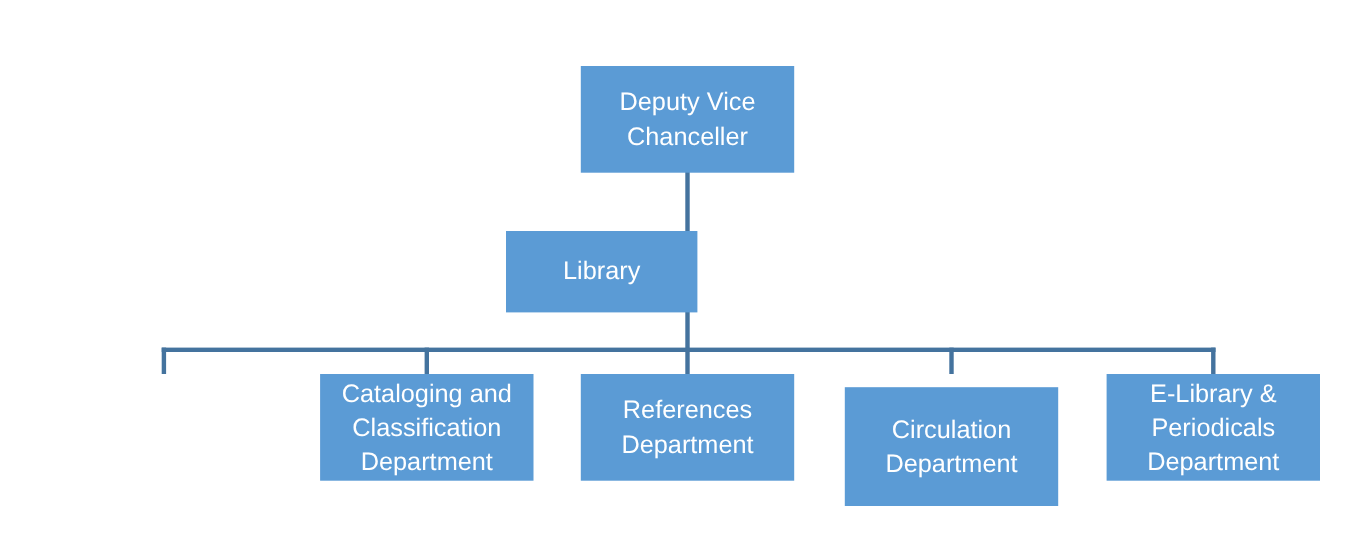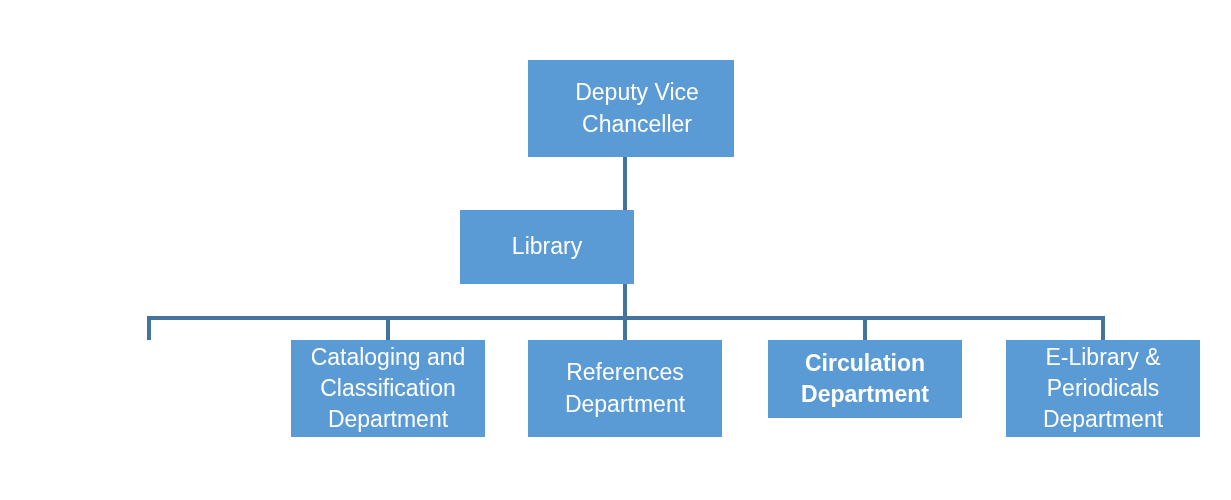--- a/index.html
+++ b/index.html
@@ -41,38 +41,38 @@
 <div class="stage">
 
   <div class="line" style="left:623px; top:156px; width:4px; height:184px;"></div>
   <div class="line" style="left:603px; top:245px; width:22px; height:4px;"></div>
   <div class="line" style="left:147px; top:316px; width:958px; height:4px;"></div>
   <div class="line" style="left:147px; top:316px; width:4px; height:24px;"></div>
   <div class="line" style="left:386px; top:316px; width:4px; height:24px;"></div>
   <div class="line" style="left:863px; top:316px; width:4px; height:24px;"></div>
   <div class="line" style="left:1101px; top:316px; width:4px; height:24px;"></div>
 
-  <div class="node" style="left:528px; top:60px; width:194px; height:97px;padding-left:12px;">
+  <div class="node" style="left:528px; top:60px; width:194px; height:97px;">
     <span class="label">Deputy Vice Chanceller</span>
   </div>
 
   <div class="node" style="left:460px; top:210px; width:174px; height:74px;">
     <span class="label">Library</span>
   </div>
 
 
   <div class="node" style="left:291px; top:340px; width:194px; height:97px;">
     <span class="label">Cataloging and Classification Department</span>
   </div>
 
   <div class="node" style="left:528px; top:340px; width:194px; height:97px;">
     <span class="label">References Department</span>
   </div>
 
-  <div class="node" style="left:768px; top:340px; width:194px; height:78px;font-weight:bold;">
+  <div class="node" style="left:768px; top:352px; width:194px; height:108px;">
     <span class="label">Circulation Department</span>
   </div>
 
   <div class="node" style="left:1006px; top:340px; width:194px; height:97px;justify-content:flex-end;">
     <span class="label">E-Library &amp; Periodicals Department</span>
   </div>
 
 </div>
 
 </body></html>

